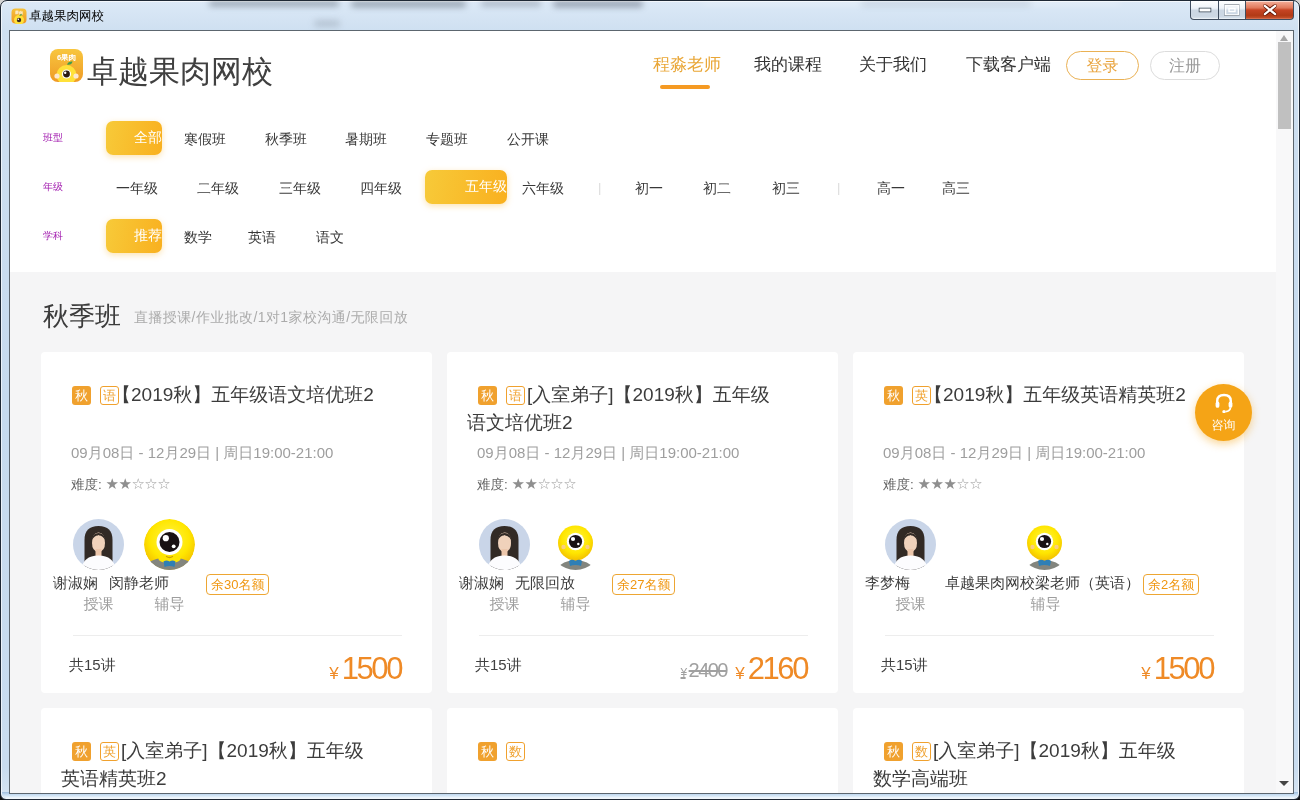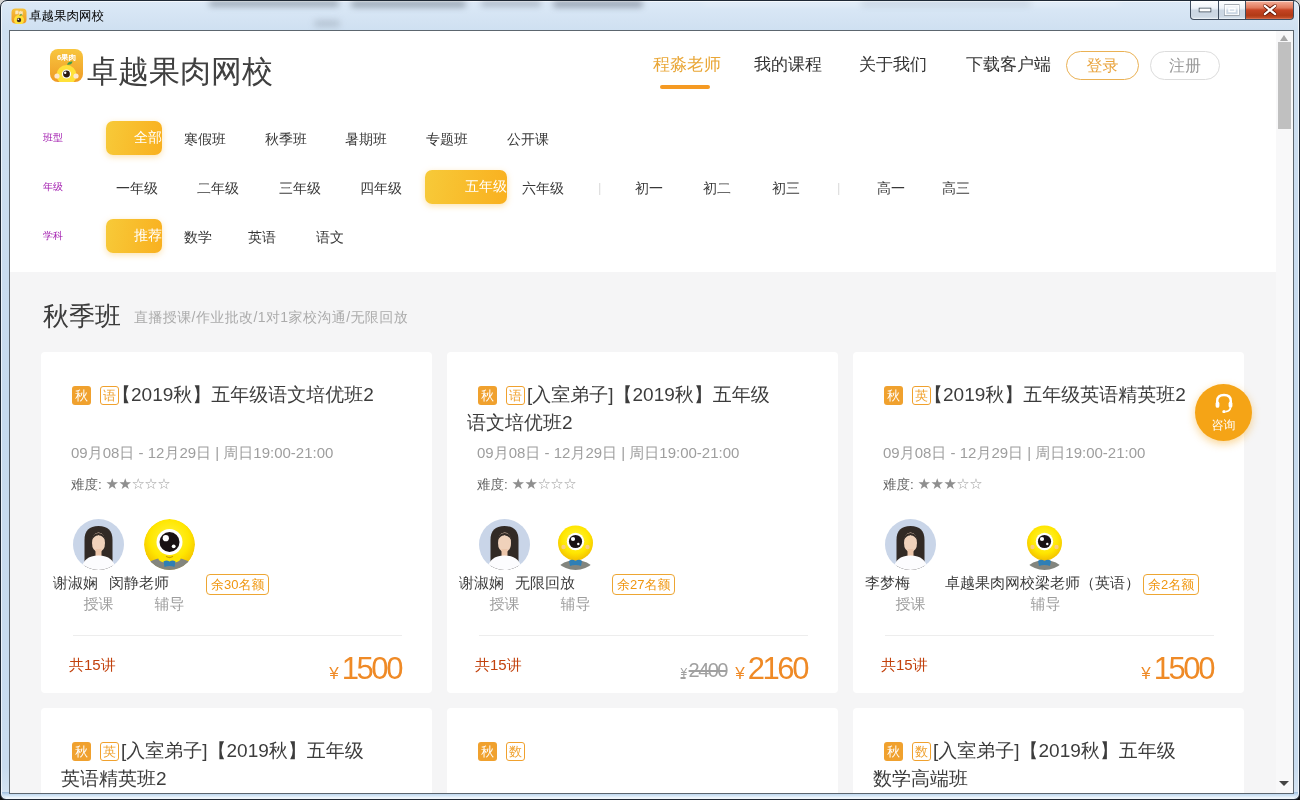--- a/index.html
+++ b/index.html
@@ -70,21 +70,21 @@
   .cdiff { position:absolute; left:30px; top:123px; font-size:13.5px; color:#666; }
   .stars { font-size:15px; color:#8f8f8f; letter-spacing:-0.5px; }
   .stars .off { color:#9d9d9d; }
   .av { position:absolute; top:167px; width:51px; height:51px; }
   svg.av { width:51px; height:51px; }
   .nm { position:absolute; top:222px; font-size:15px; color:#3c3c3c; text-align:left; }
   .rl { position:absolute; top:243px; font-size:15px; color:#9e9e9e; text-align:center; }
   .quota { position:absolute; top:222px; height:21px; line-height:19px; padding:0 4px;
     border:1px solid #eda633; border-radius:4px; color:#f0960f; font-size:13px; background:#fff; }
   .cdiv { position:absolute; left:32px; top:283px; width:329px; height:1px; background:#ededed; }
-  .lect { position:absolute; left:28px; top:304px; font-size:15px; color:#c2410c; }
+  .lect { position:absolute; left:28px; top:304px; font-size:15px; color:#404040; }
   .price { position:absolute; right:31px; top:299px; color:#ef8a26; }
   .price .yen { font-size:17px; margin-right:3px; }
   .price .num { font-size:31px; letter-spacing:-2.4px; }
   .oldp { color:#a0a0a0; font-size:20px; text-decoration:line-through; margin-right:4px; letter-spacing:-1.6px; vertical-align:2.5px; }
   .oldp .yen { font-size:12px; }
   
   #sbar { position:absolute; left:1266px; top:0; width:17px; height:762px; background:#f8f8f9; }
   #sthumb { position:absolute; left:2px; top:11px; width:13px; height:87px; background:#c0c0c0; }
   .sarrow { position:absolute; left:4px; width:0; height:0; border-left:4.5px solid transparent; border-right:4.5px solid transparent; }
   #sdown { border-left-width:5px; border-right-width:5px; left:3px; }

